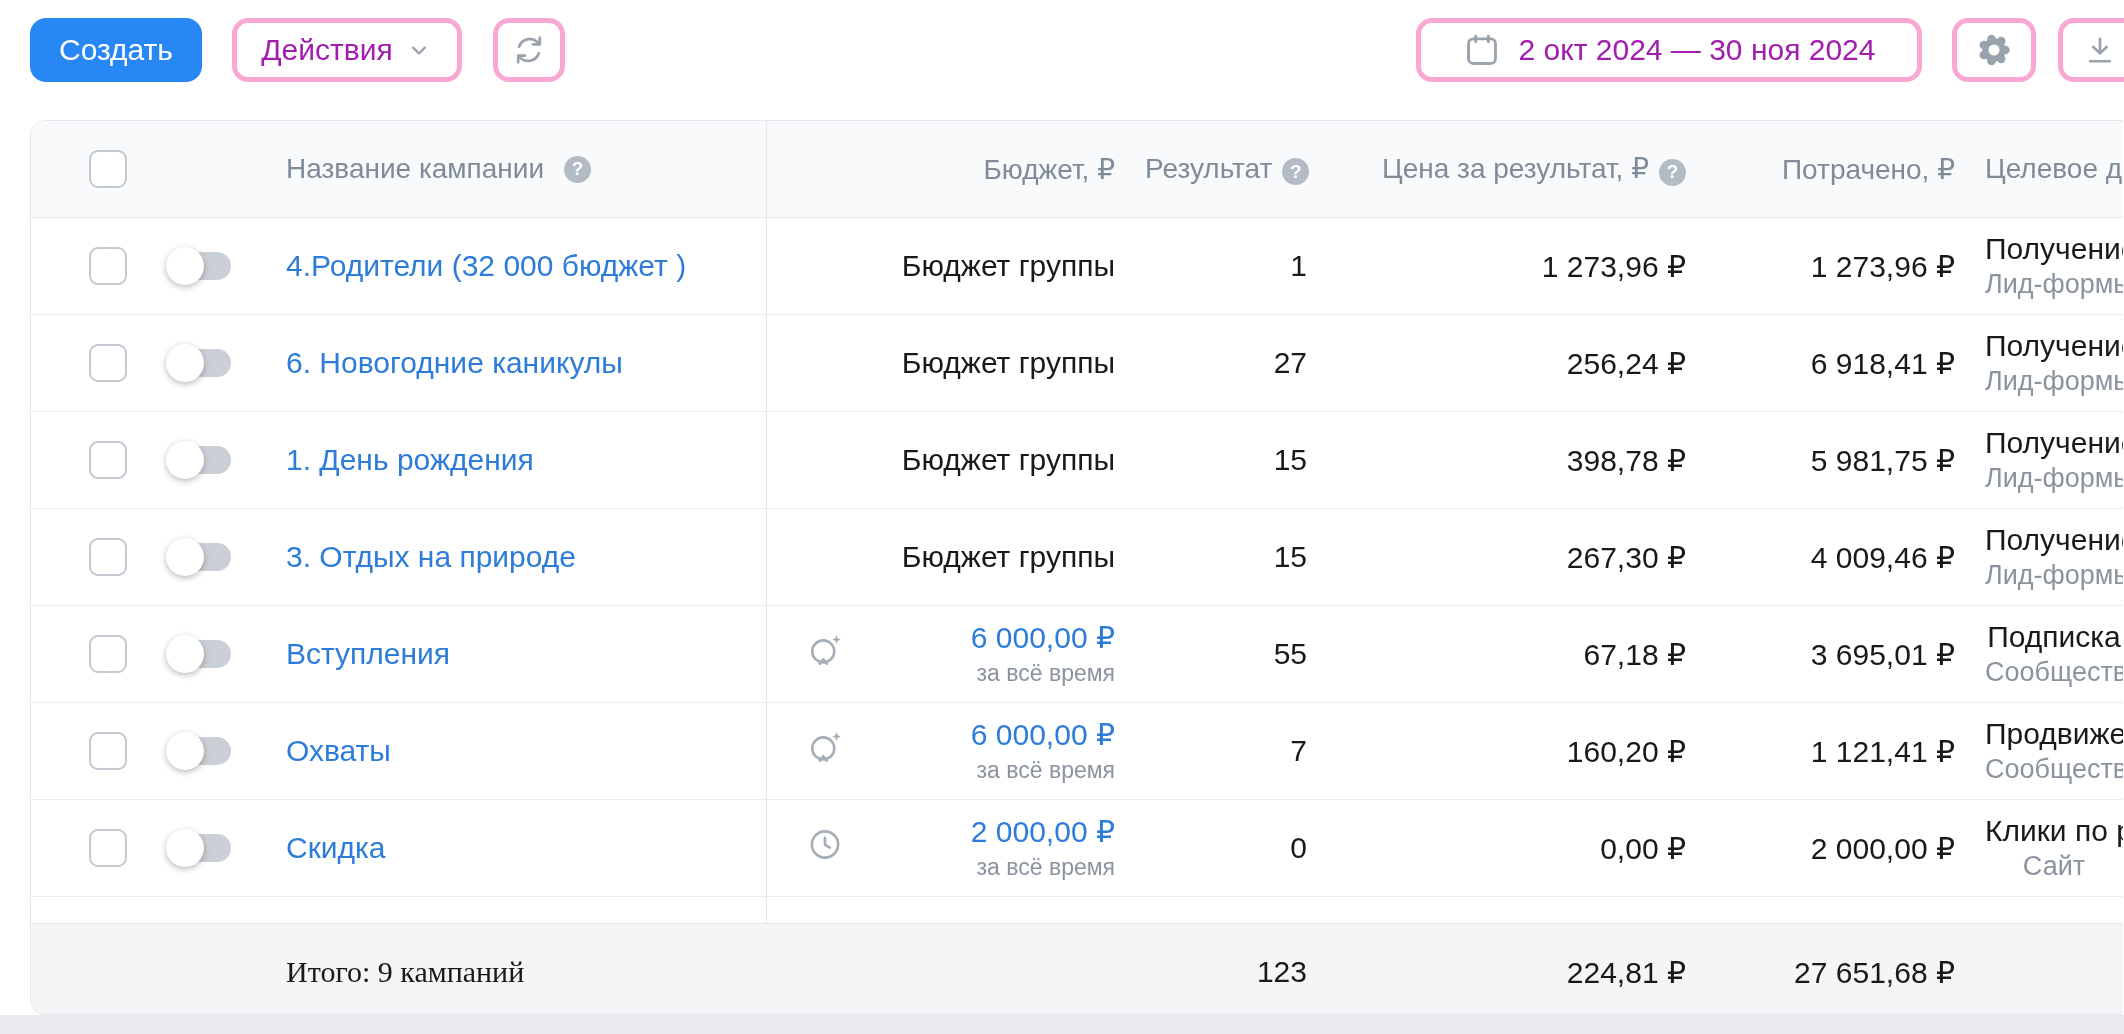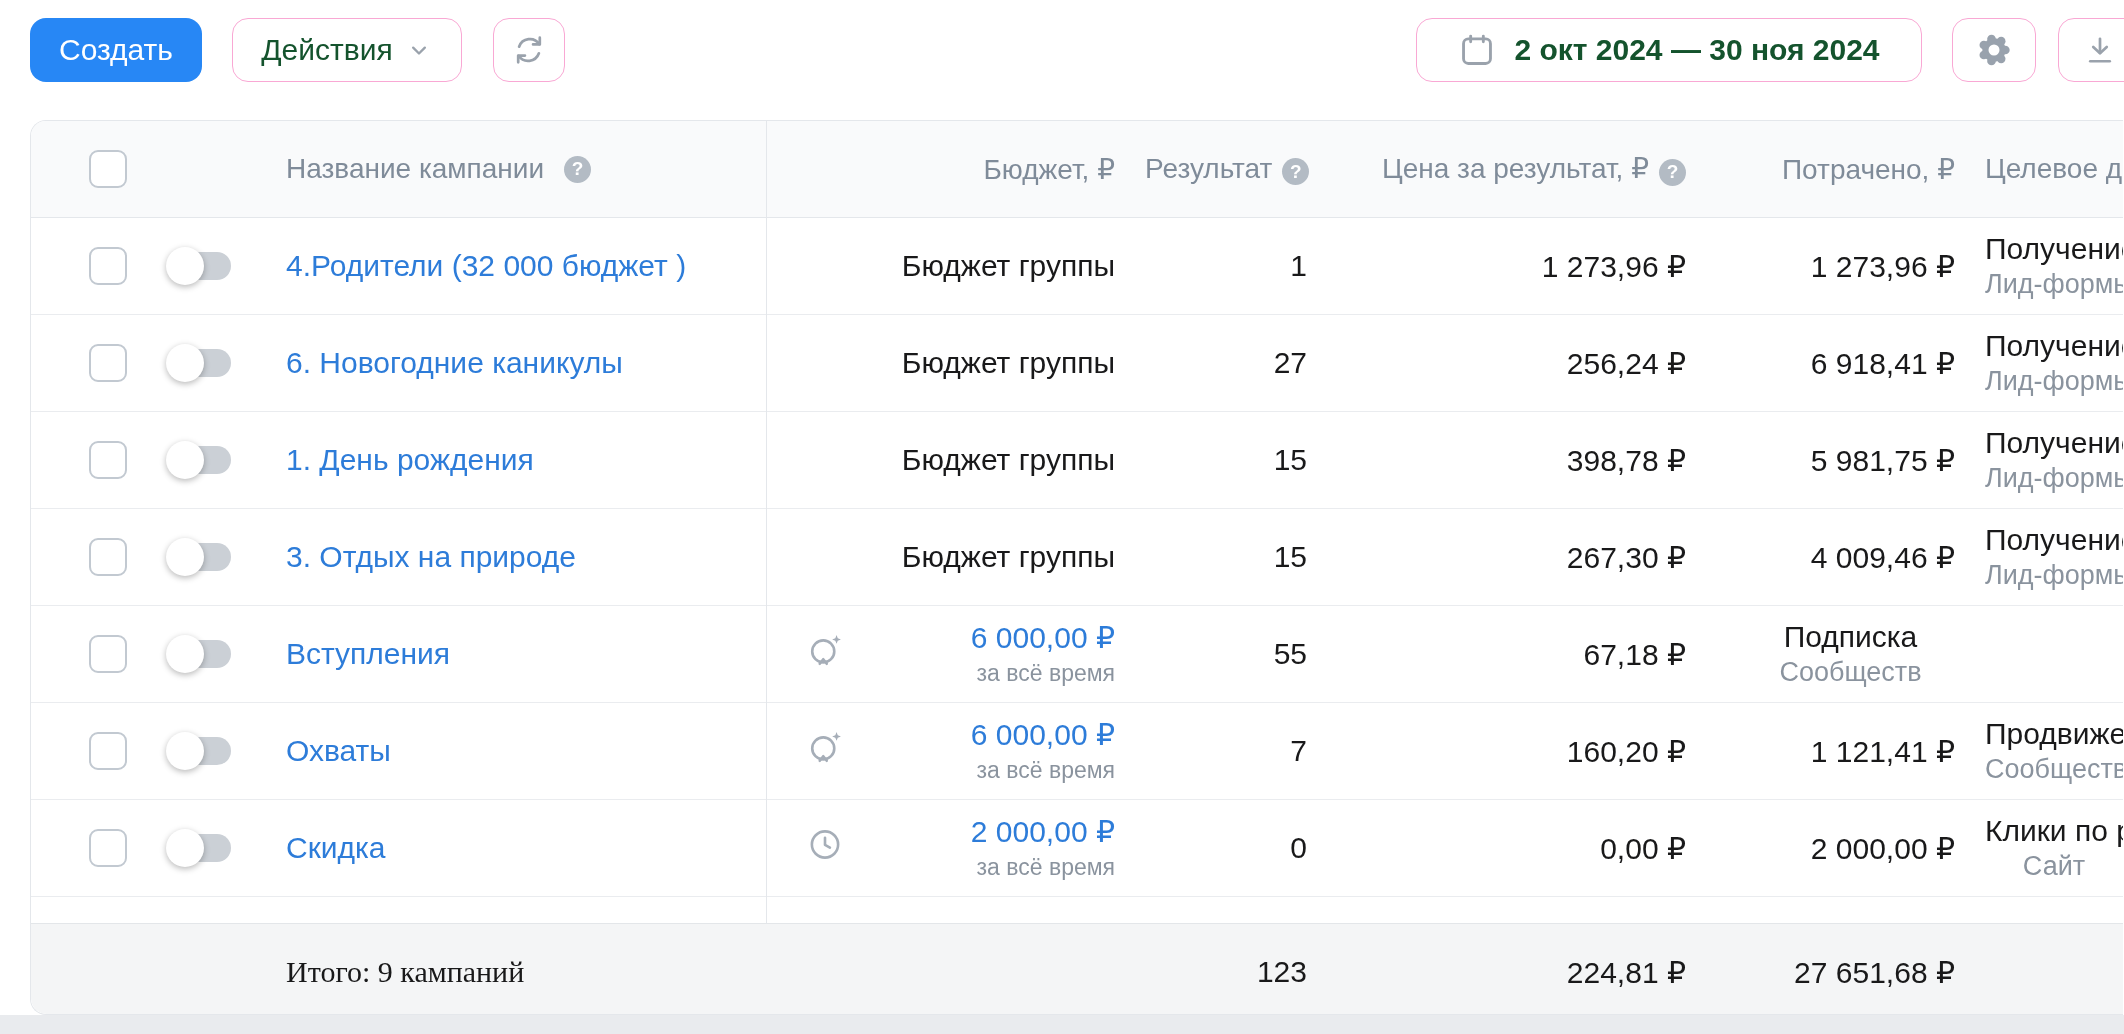--- a/index.html
+++ b/index.html
@@ -1,25 +1,25 @@
 <!DOCTYPE html>
 <html><head>
 <meta charset="utf-8">
 <style>
   html,body{margin:0;padding:0;}
   body{font-family:"Liberation Sans","DejaVu Sans",sans-serif;background:#fff;}
   #app{position:relative;width:2124px;height:1034px;overflow:hidden;background:#fff;}
 
   
   .btn{position:absolute;top:18px;height:64px;box-sizing:border-box;display:flex;align-items:center;justify-content:center;
-       border-radius:16px;background:#fff;border:1px solid #f9a8d4;cursor:pointer;font-size:30px;color:#14532d;}
+       border-radius:16px;background:#fff;border:5px solid #f9a8d4;cursor:pointer;font-size:30px;color:#a21caf;}
   .btn-primary{left:30px;width:172px;background:#2787f5;border:none;color:#fff;text-align:center;}
   .btn-actions{left:232px;width:230px;gap:12px;}
   .btn-refresh{left:493px;width:72px;}
-  .btn-date{left:1416px;width:506px;gap:18px;font-weight:700;}
+  .btn-date{left:1416px;width:506px;gap:18px;font-weight:400;}
   .btn-gear{left:1952px;width:84px;}
   .btn-download{left:2058px;width:84px;}
   .icon{display:inline-flex;align-items:center;justify-content:center;}
 
   
   .card{position:absolute;left:30px;top:120px;width:2093px;height:895px;box-sizing:border-box;
         background:#fff;border:1px solid #e4e7eb;border-right:none;border-radius:16px 0 0 16px;overflow:hidden;}
   .grid{display:grid;grid-template-columns:735px 379px 192px 379px 269px 1fr;align-items:center;}
   .thead{height:96px;background:#f9fafb;border-bottom:1px solid #e4e7eb;color:#7f8b99;font-size:28px;}
   .trow{height:96px;border-bottom:1px solid #eaecef;background:#fff;font-size:30px;color:#19191a;position:relative;}
@@ -253,20 +253,21 @@
         </svg>
       </span>
 
       <span class="budget-link-wrap two-line">
         <a class="link">6 000,00 ₽</a>
         <span class="sub">за всё время</span>
       </span>
     </div>
     <div class="c c-right">55</div>
     <div class="c c-right">67,18 ₽</div>
+    <div class="c c-right">3 695,01 ₽</div>
     <div class="c c-target two-line">
       <span>Подписка</span>
       <span class="sub">Сообществ</span>
     </div>
   </div>
 
   <div class="grid trow">
     <div class="c c-name">
       <span class="checkbox"></span>
       <span class="toggle off">

